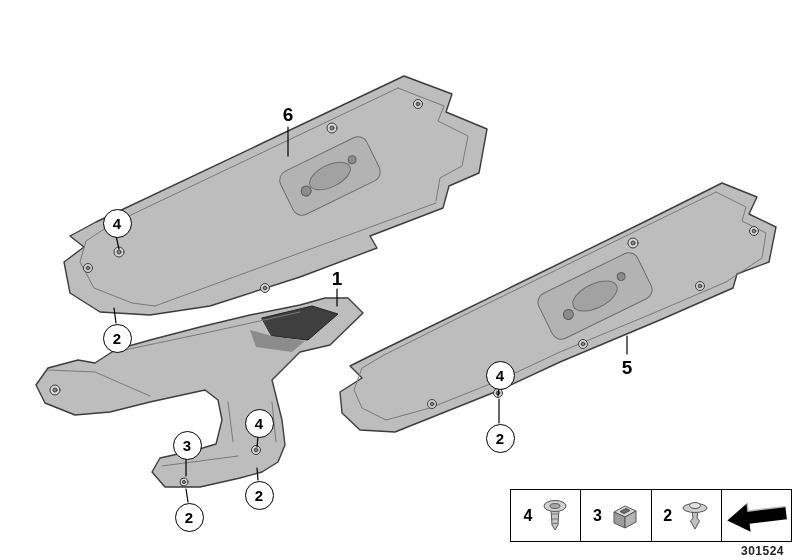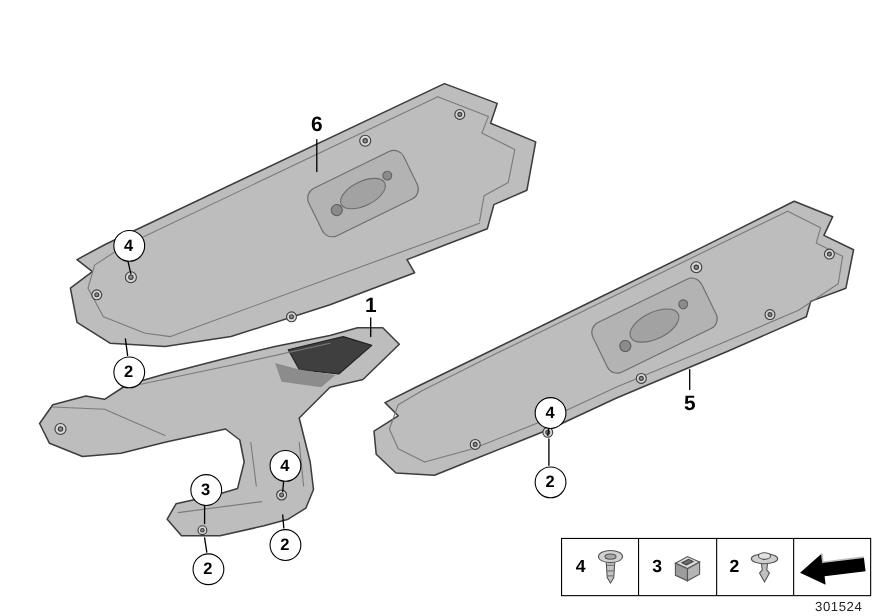--- a/index.html
+++ b/index.html
@@ -26,20 +26,21 @@
   }
   .legend-cell{
     flex:1;display:flex;align-items:center;justify-content:space-evenly;
     border-right:1.6px solid #000;padding:0 3px;min-width:0;
   }
   .legend-cell:last-child{border-right:none;}
   .legend-num{font-weight:bold;font-size:16px;}
   .part-number{
     position:absolute;right:16px;top:544px;font-size:12px;color:#222;z-index:2;
     letter-spacing:0.5px;
+    font-weight:bold;
   }
 </style>
 </head>
 <body>
 
 <div class="stage">
 
   <svg class="art" width="800" height="560" viewBox="0 0 800 560">
     <g stroke-linejoin="round" stroke-linecap="round">
 

